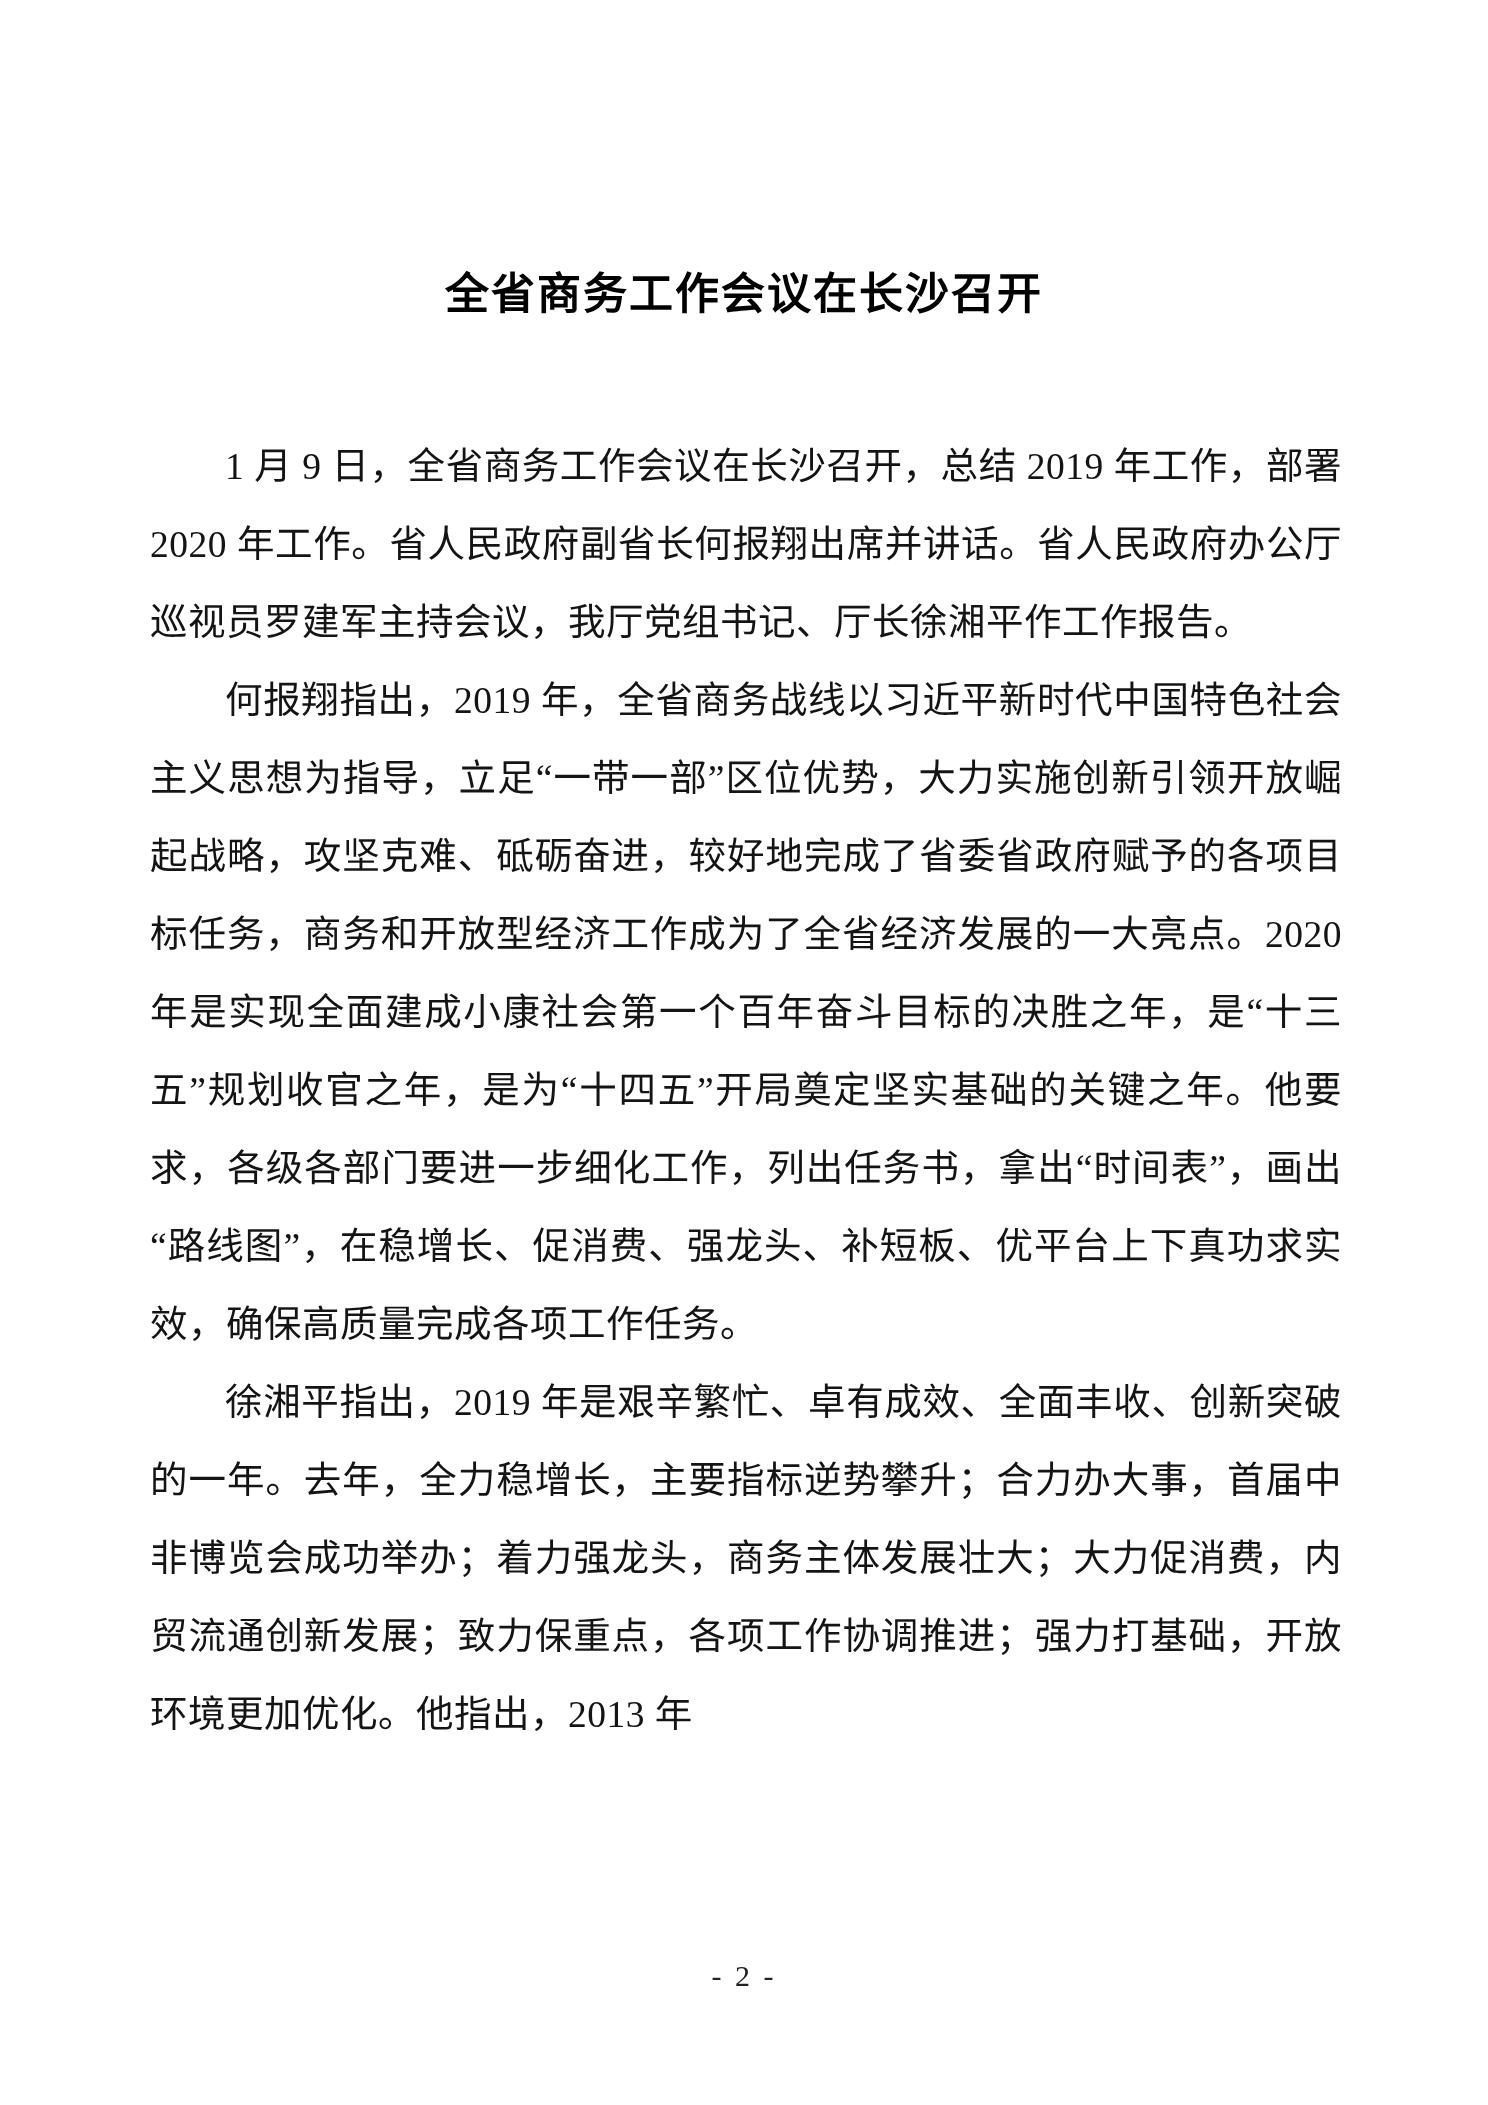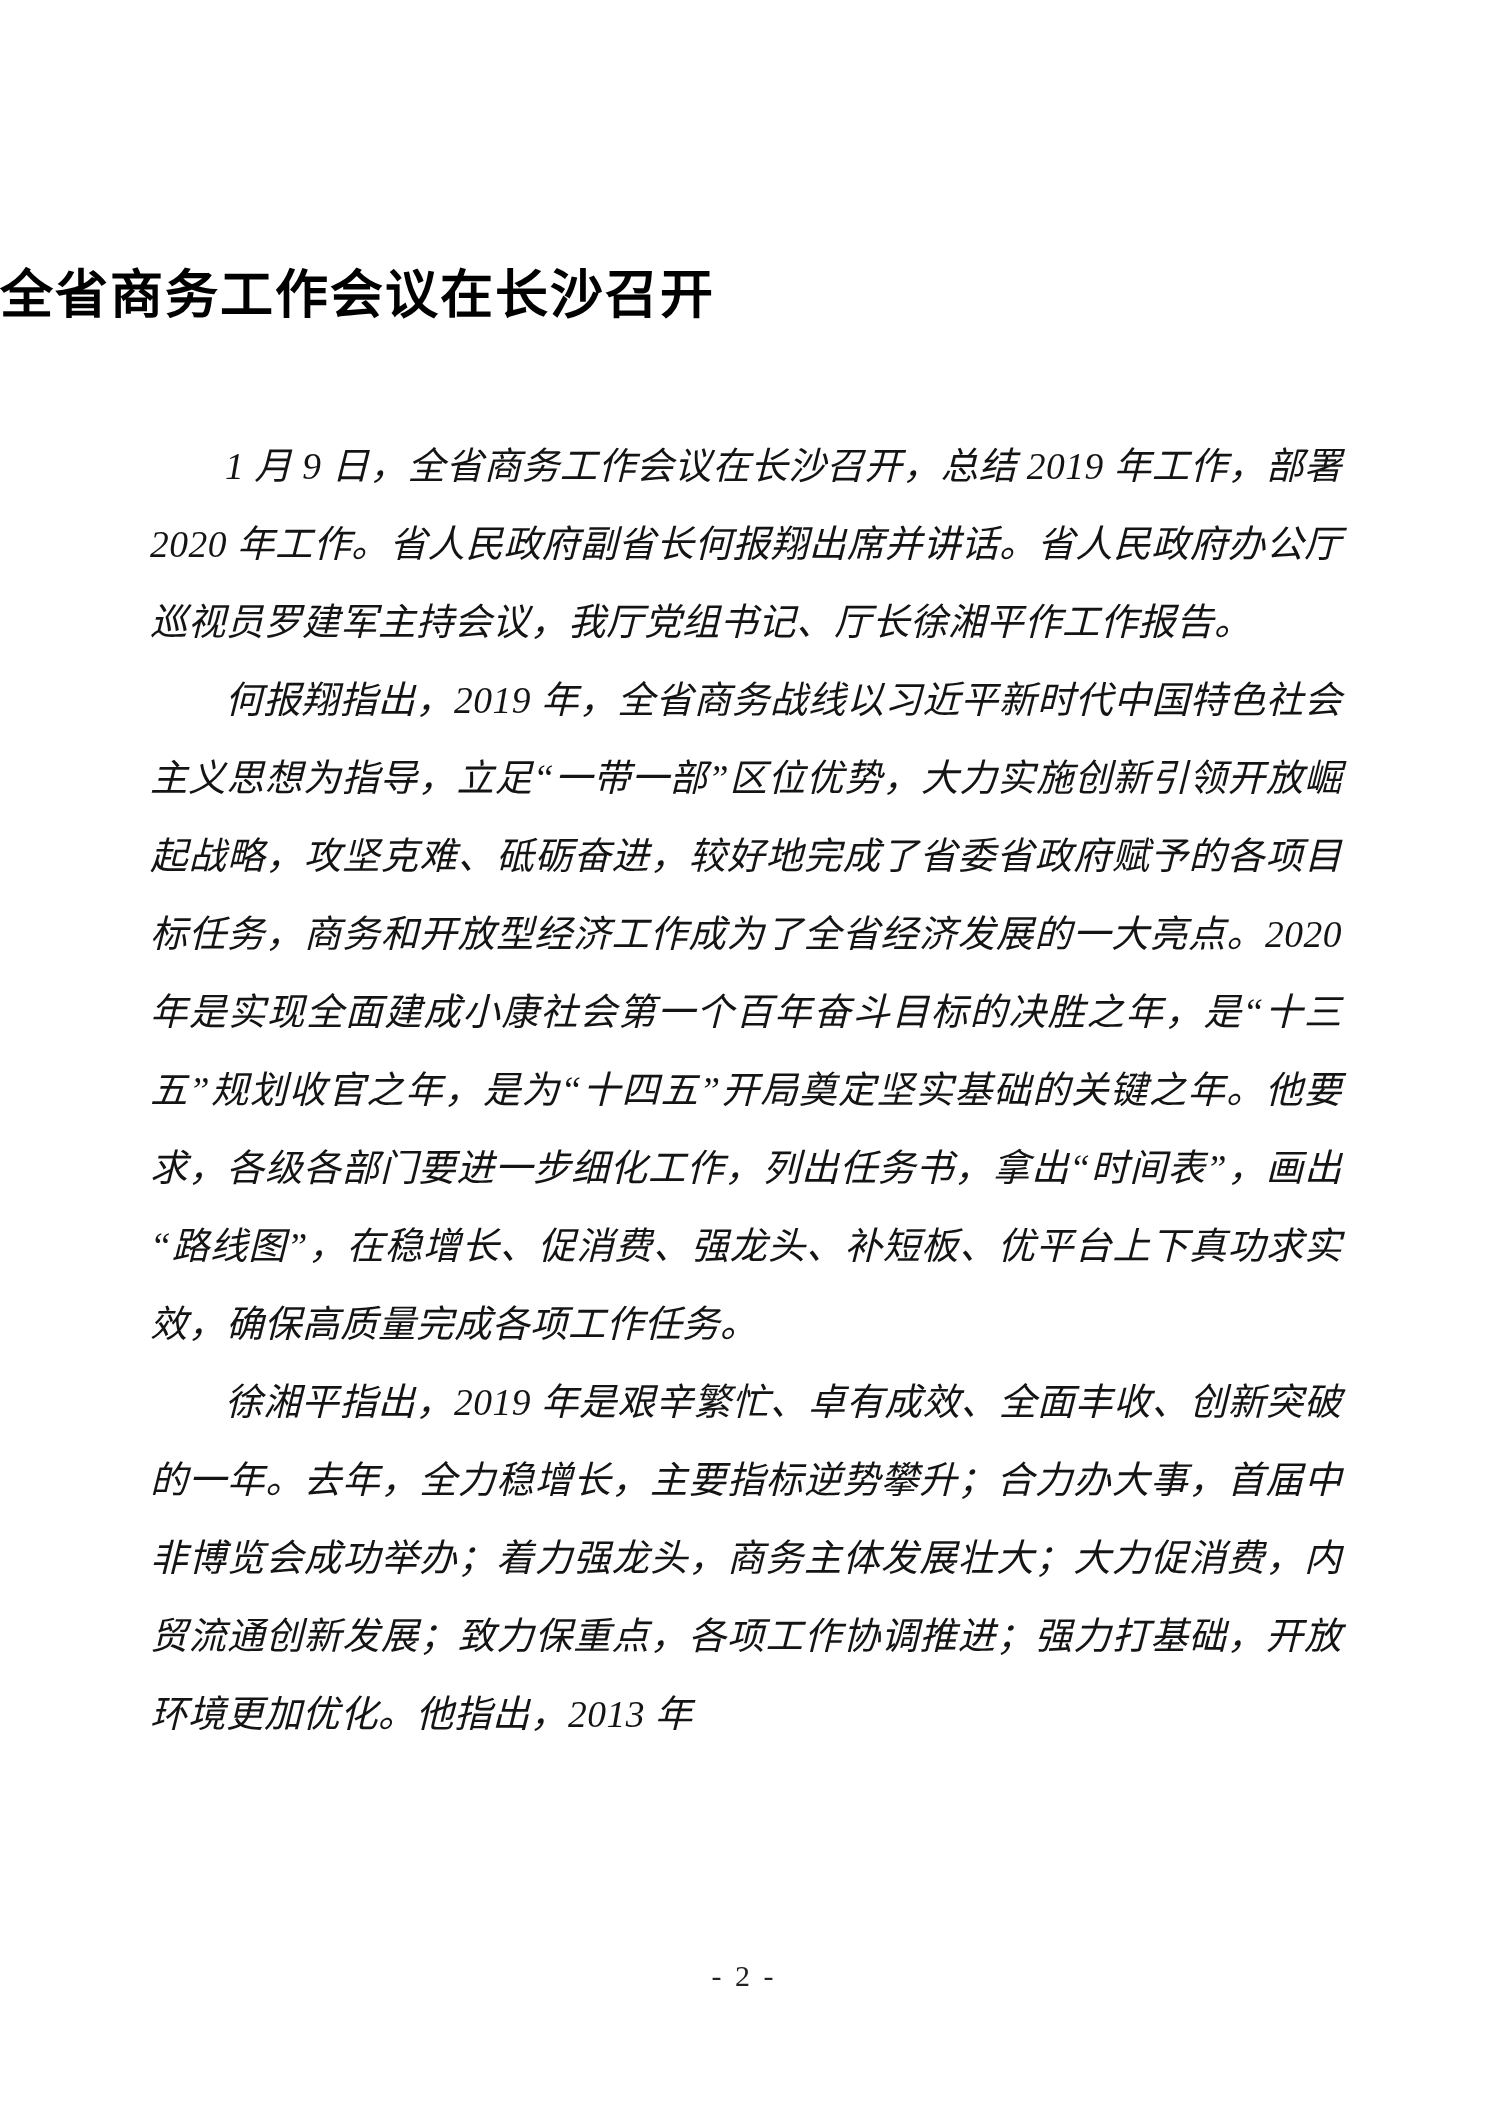--- a/index.html
+++ b/index.html
@@ -12,31 +12,30 @@
     width: 1488px;
     height: 2105px;
     background: #ffffff;
     overflow: hidden;
     font-family: "Liberation Serif", "DejaVu Serif", serif;
     color: #111111;
   }
   .doc-title {
     margin: 0;
     padding-top: 258px;
-    font-size: 53px;
+    font-size: 44px;
     line-height: 74px;
     font-weight: bold;
-    text-align: left;
+    text-align: center;
     letter-spacing: 2px;
     color: #000000;
     font-family: "Liberation Serif", "DejaVu Serif", serif;
   }
   .doc-body {
     margin: 96px 146px 0 150px;
-    font-style: italic;
   }
   .doc-body p {
     margin: 0;
     font-size: 37.5px;
     line-height: 78px;
     letter-spacing: 0.5px;
     text-align: justify;
     text-indent: 2em;
     color: #141414;
     word-break: break-all;

